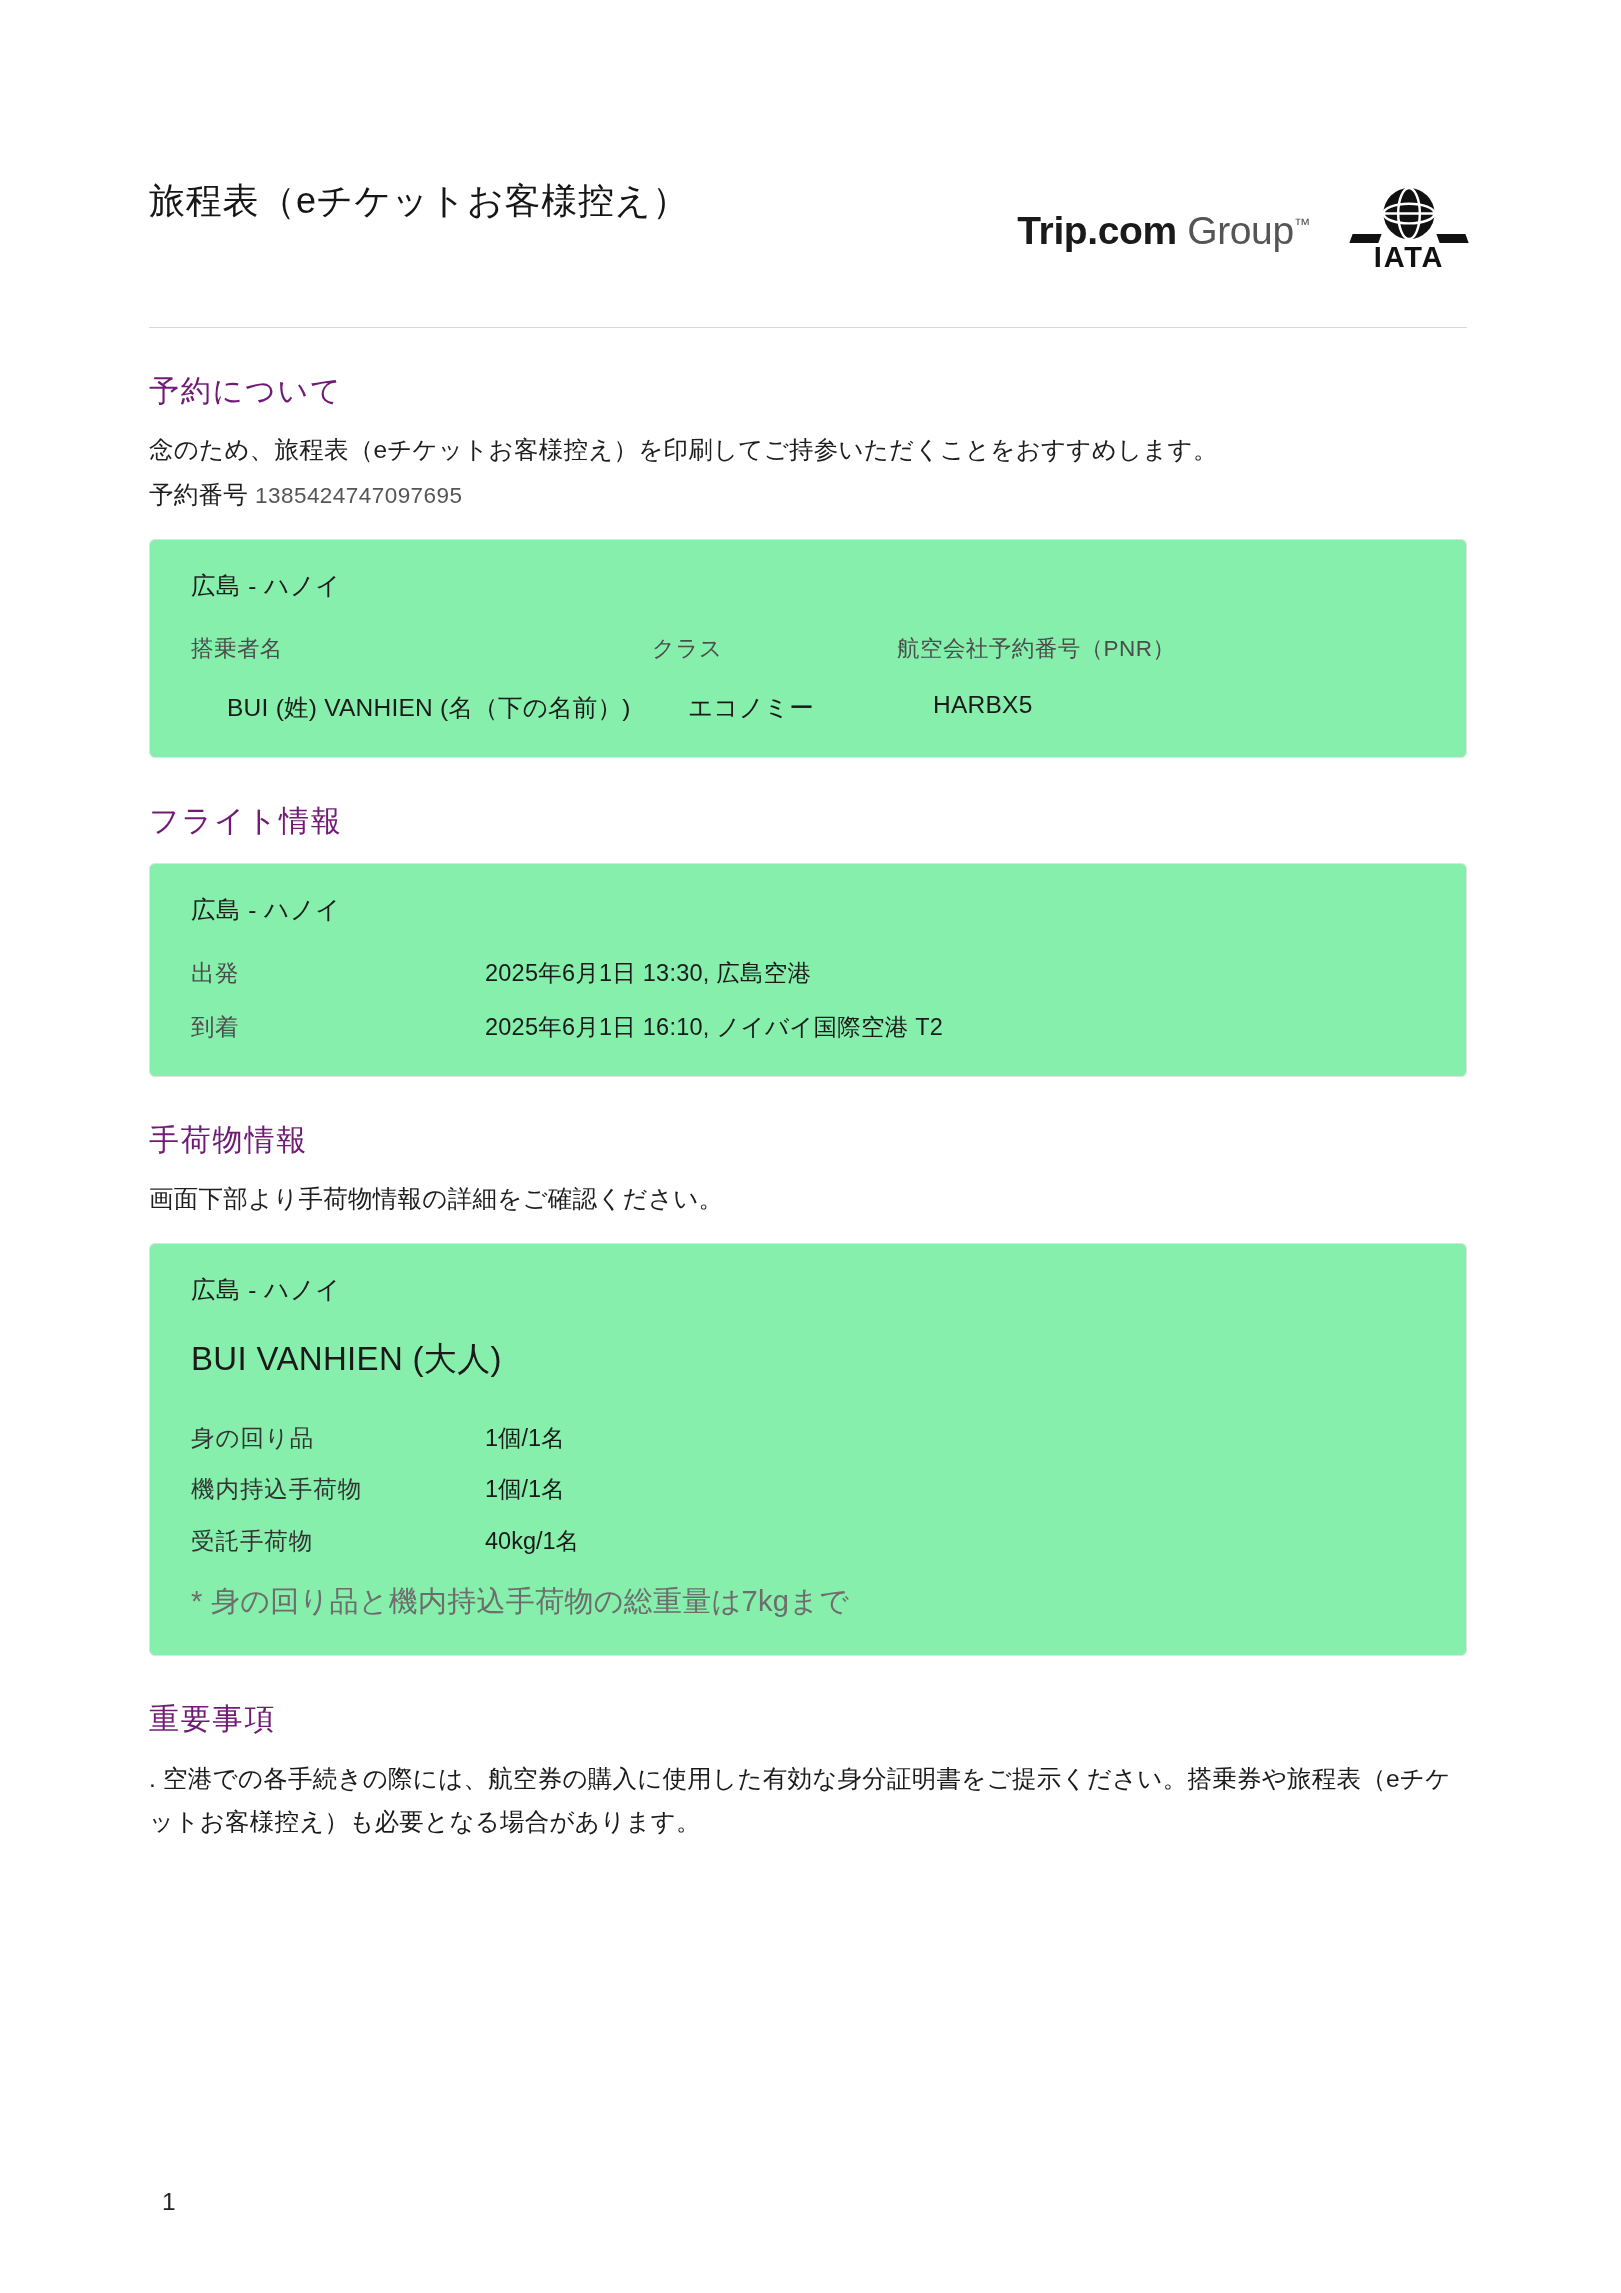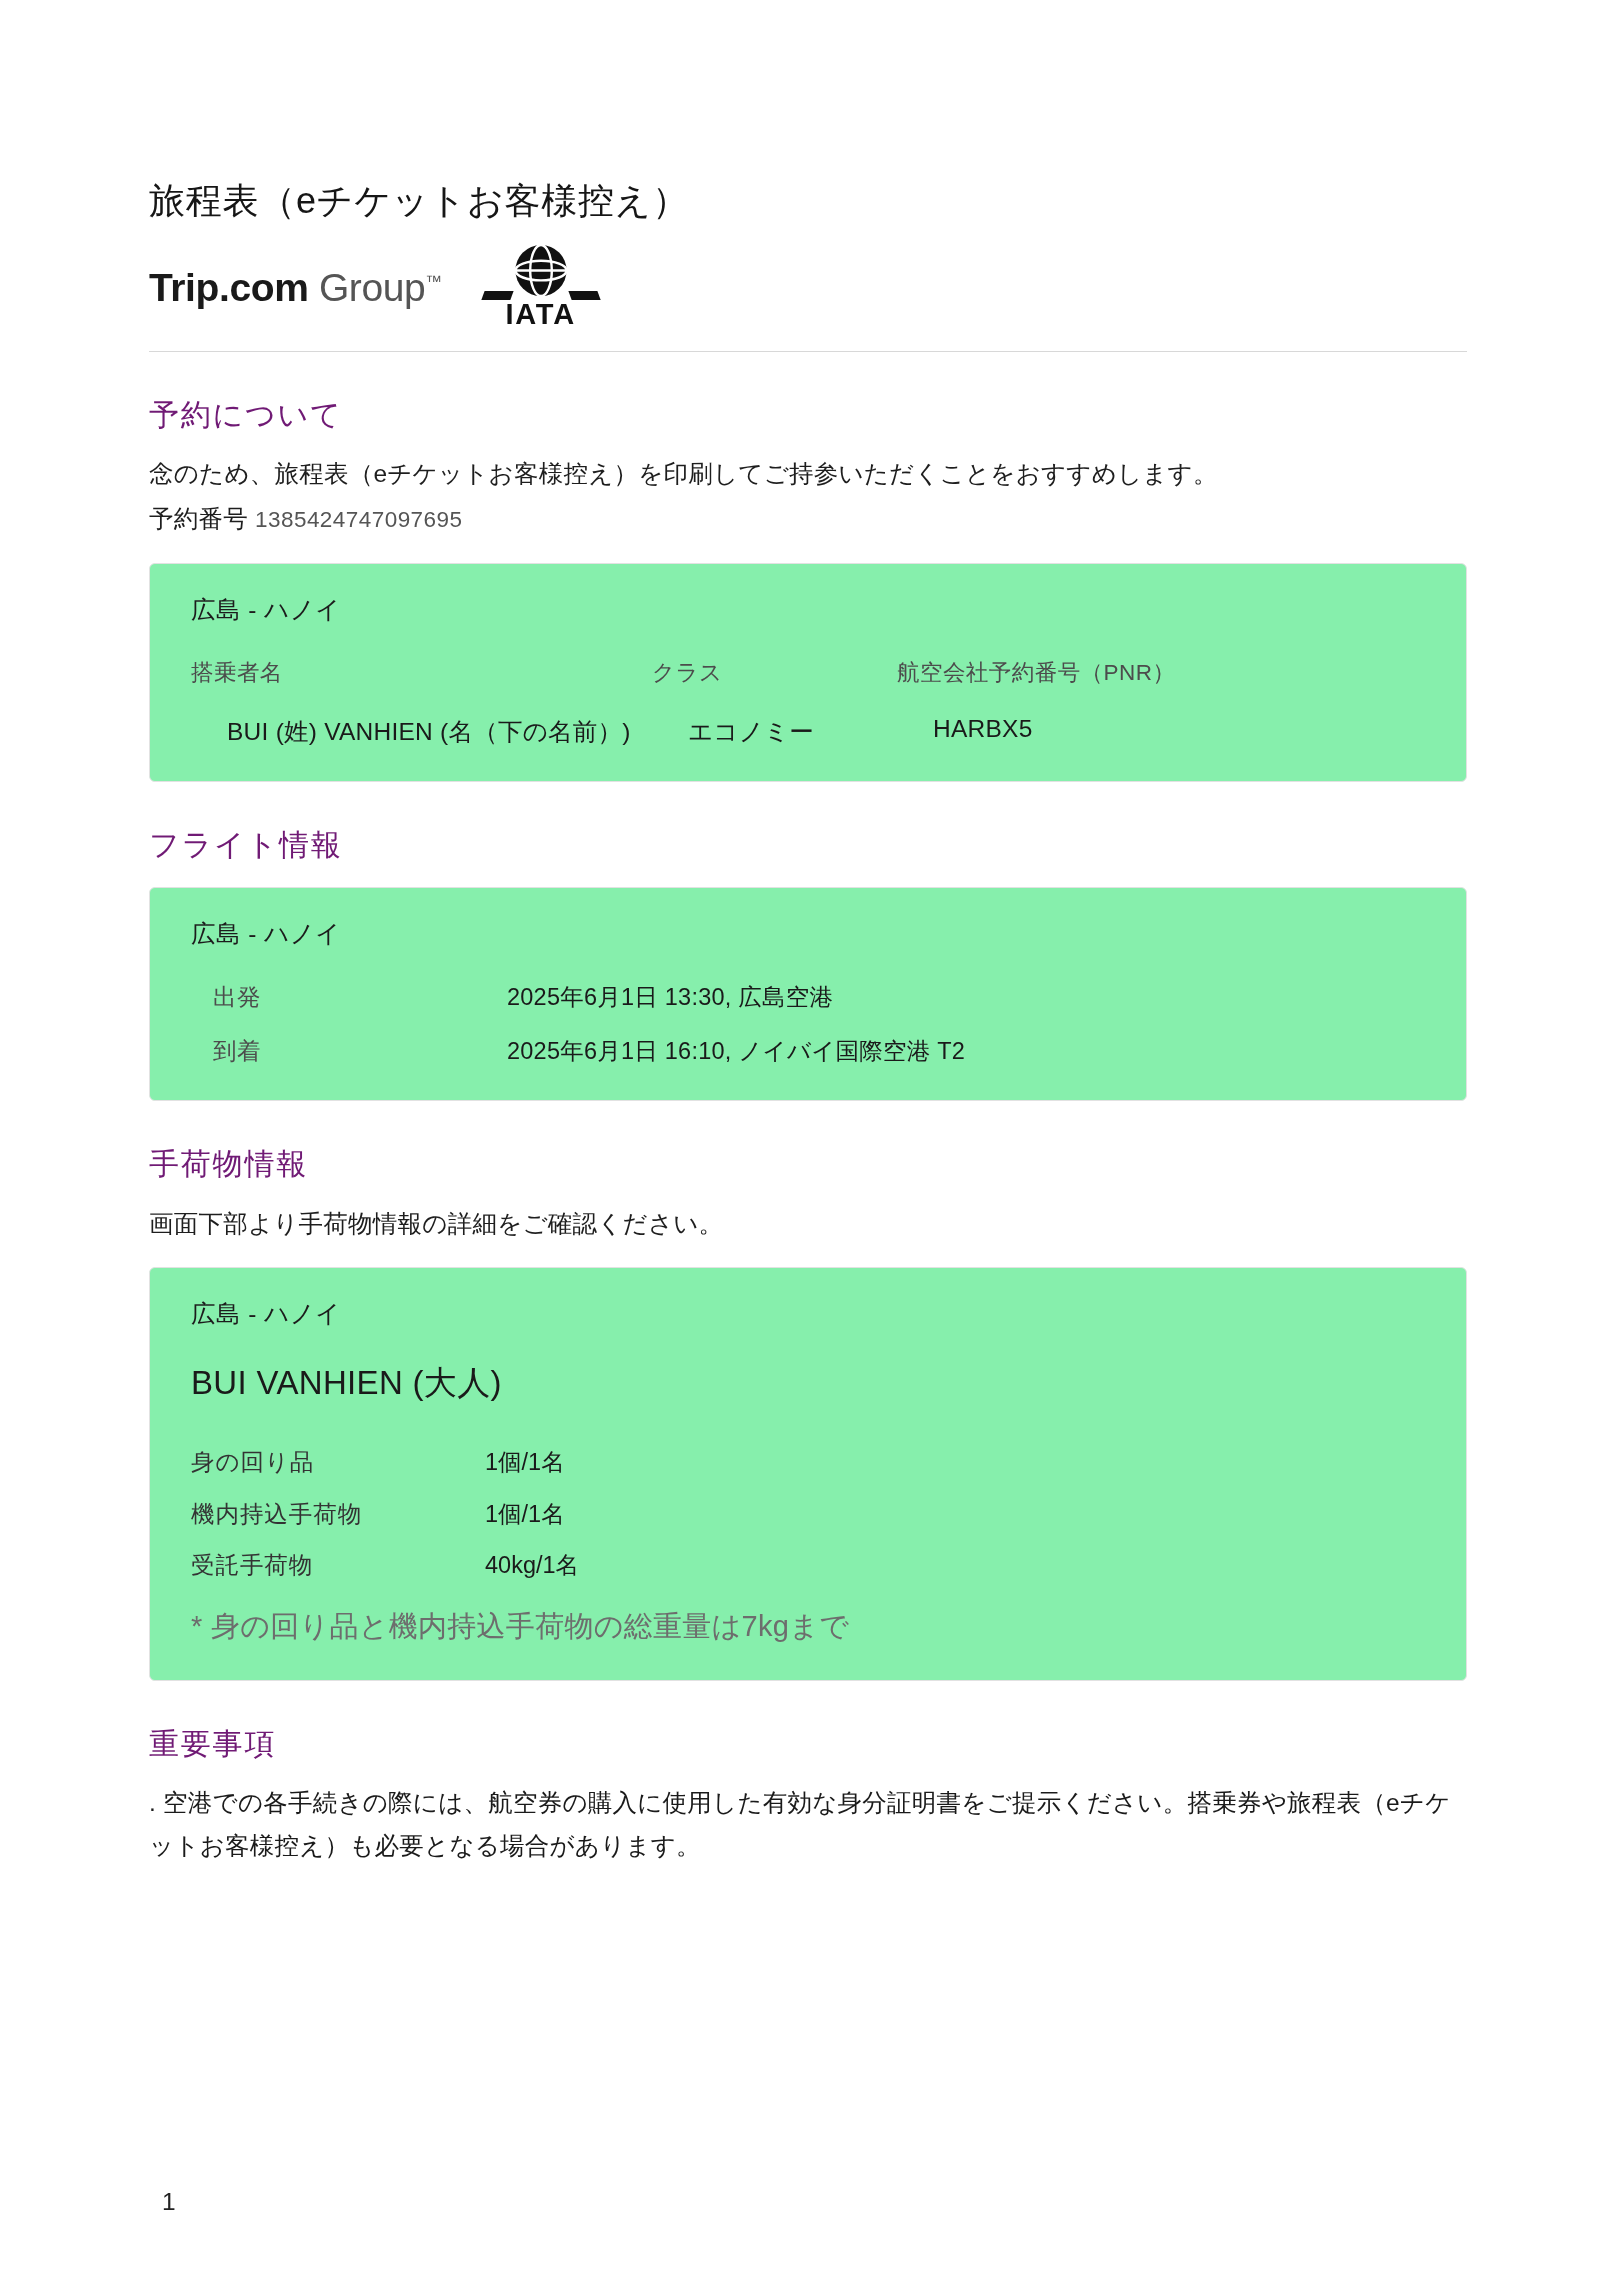--- a/index.html
+++ b/index.html
@@ -29,21 +29,20 @@
     top: 172px;
     width: 1318px;
   }
 
   
   .doc-header {
     display: flex;
     align-items: flex-start;
     justify-content: space-between;
     min-height: 137px;
-    flex-direction: column;
   }
   .doc-title {
     font-size: 36px;
     line-height: 1.6;
     letter-spacing: 0.02em;
     color: #161616;
     font-weight: 400;
     max-width: 745px;
     margin: 0;
   }
@@ -154,21 +153,20 @@
     font-size: 24.5px;
     color: #1a1a1a;
     letter-spacing: 0.01em;
     margin-left: 36px;
   }
 
   .kv-row {
     display: flex;
     align-items: flex-end;
     margin-bottom: 21.6px;
-    margin-left: 22px;
   }
   .kv-row:last-child { margin-bottom: 0; }
   .kv-row .k {
     width: 294px;
     flex: none;
     font-size: 23.5px;
     color: #4c4c4c;
     letter-spacing: 0.02em;
   }
   .kv-row .v {

